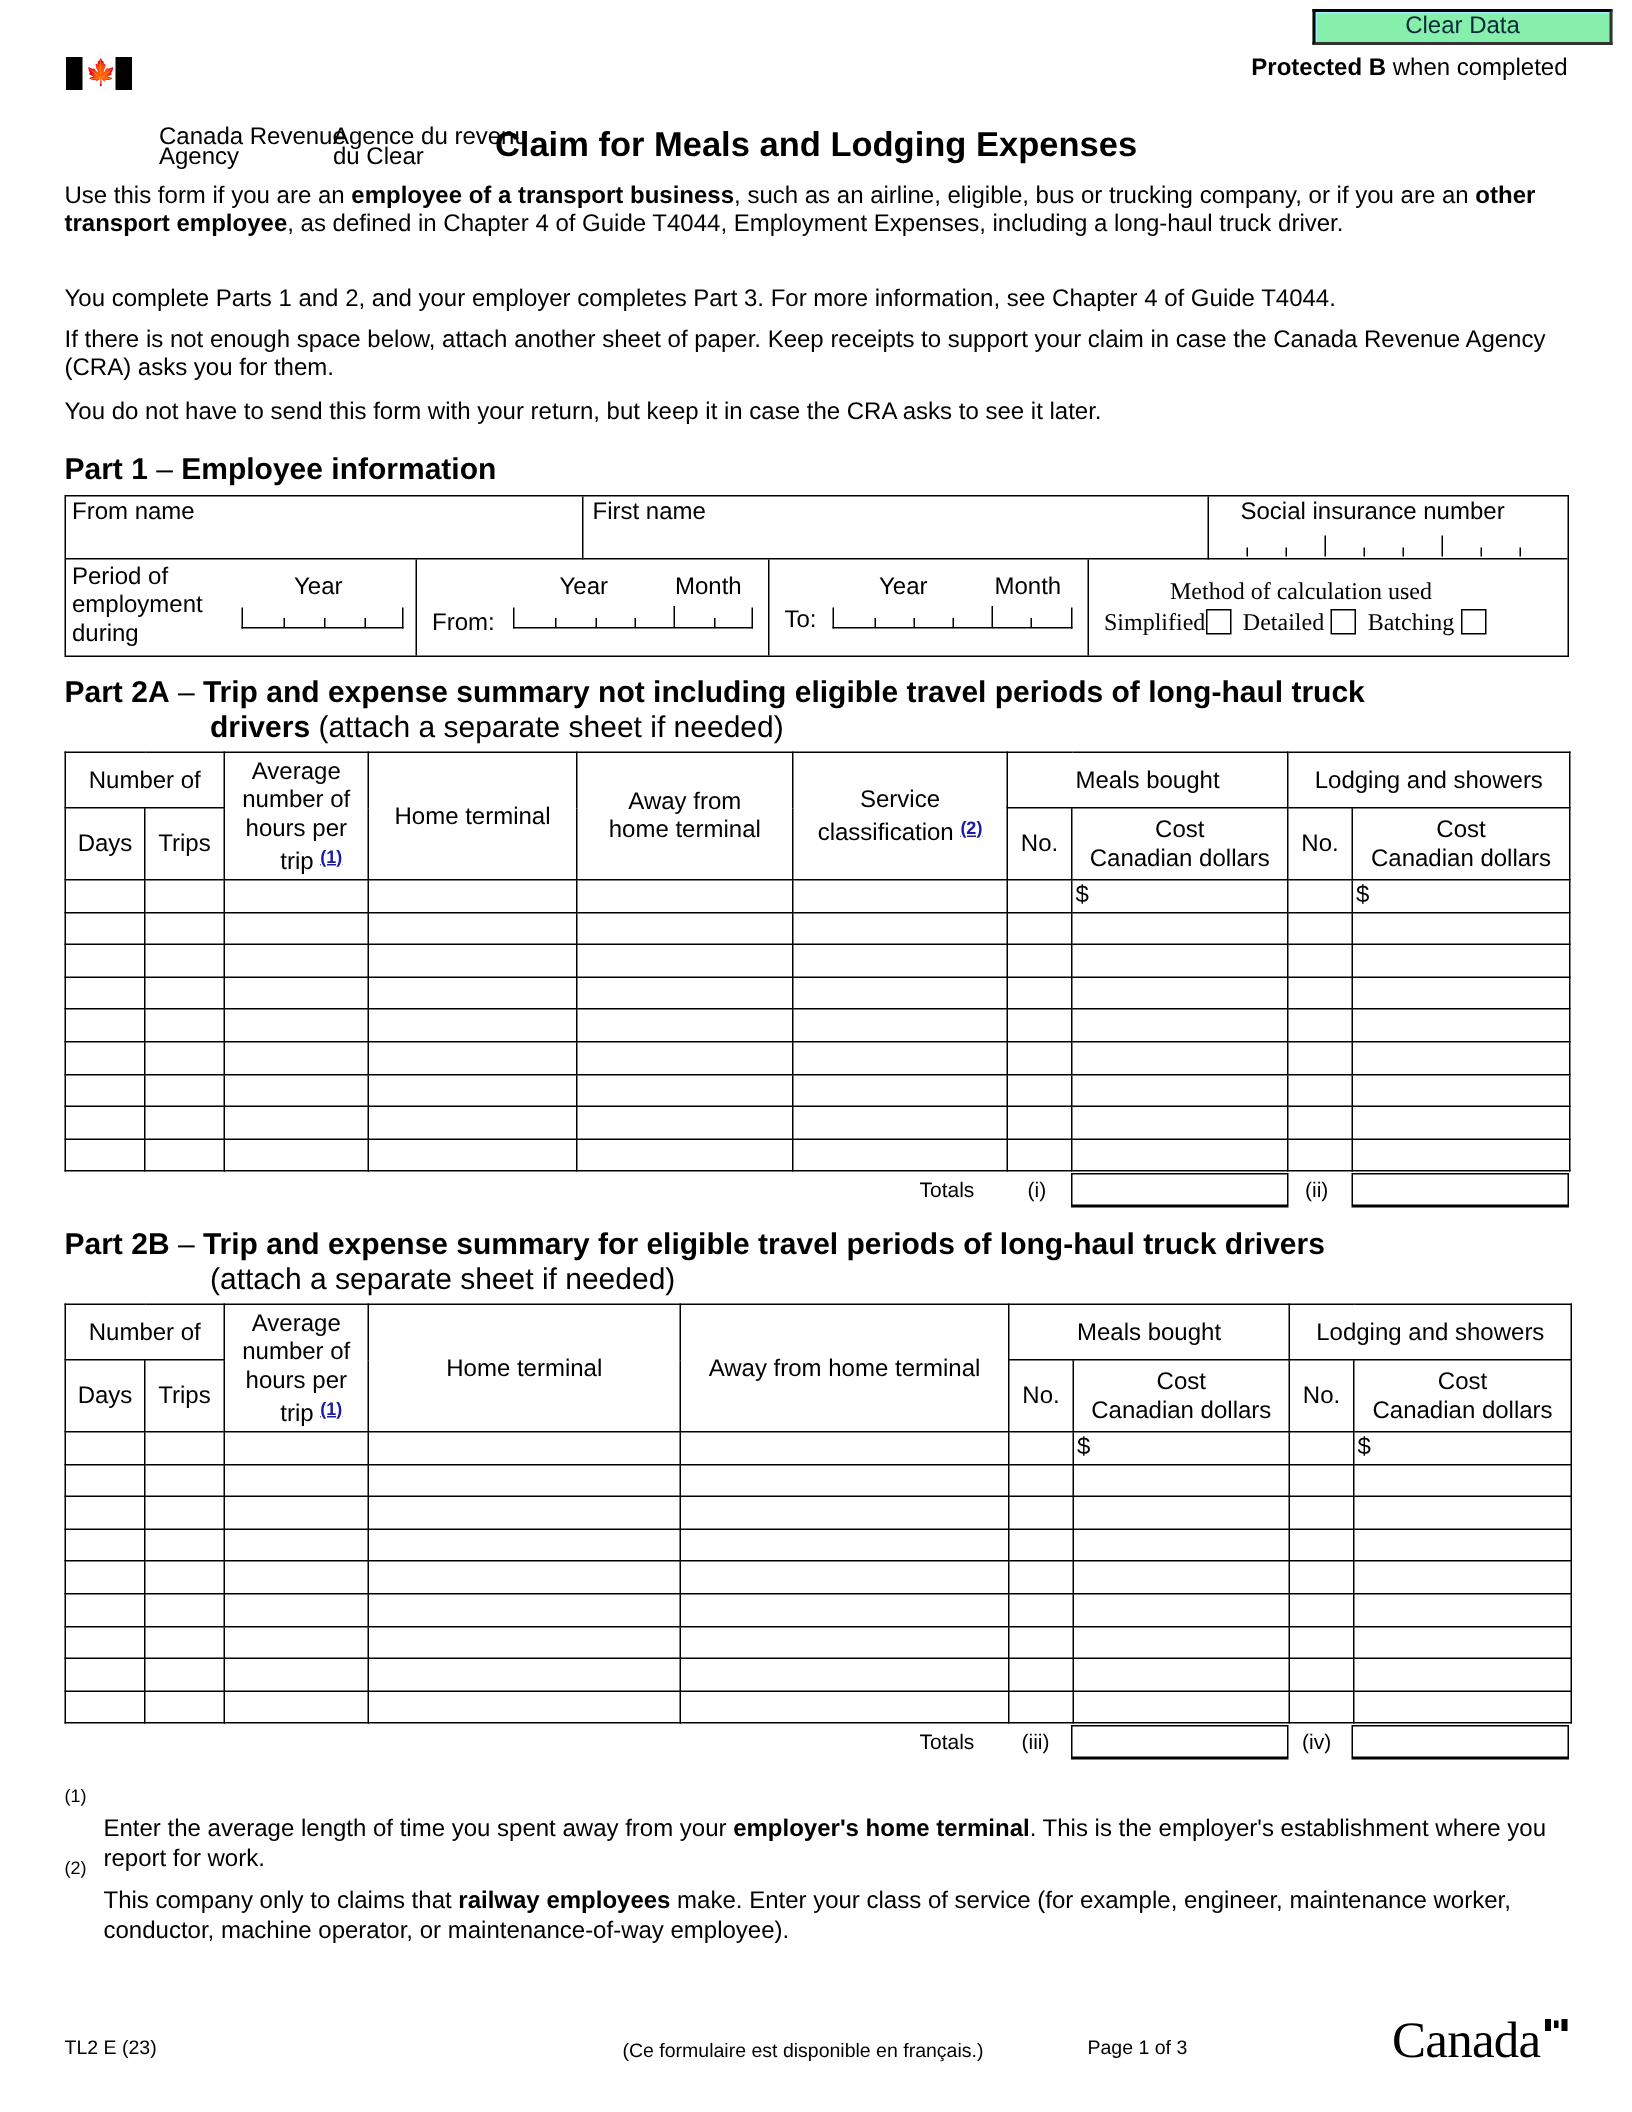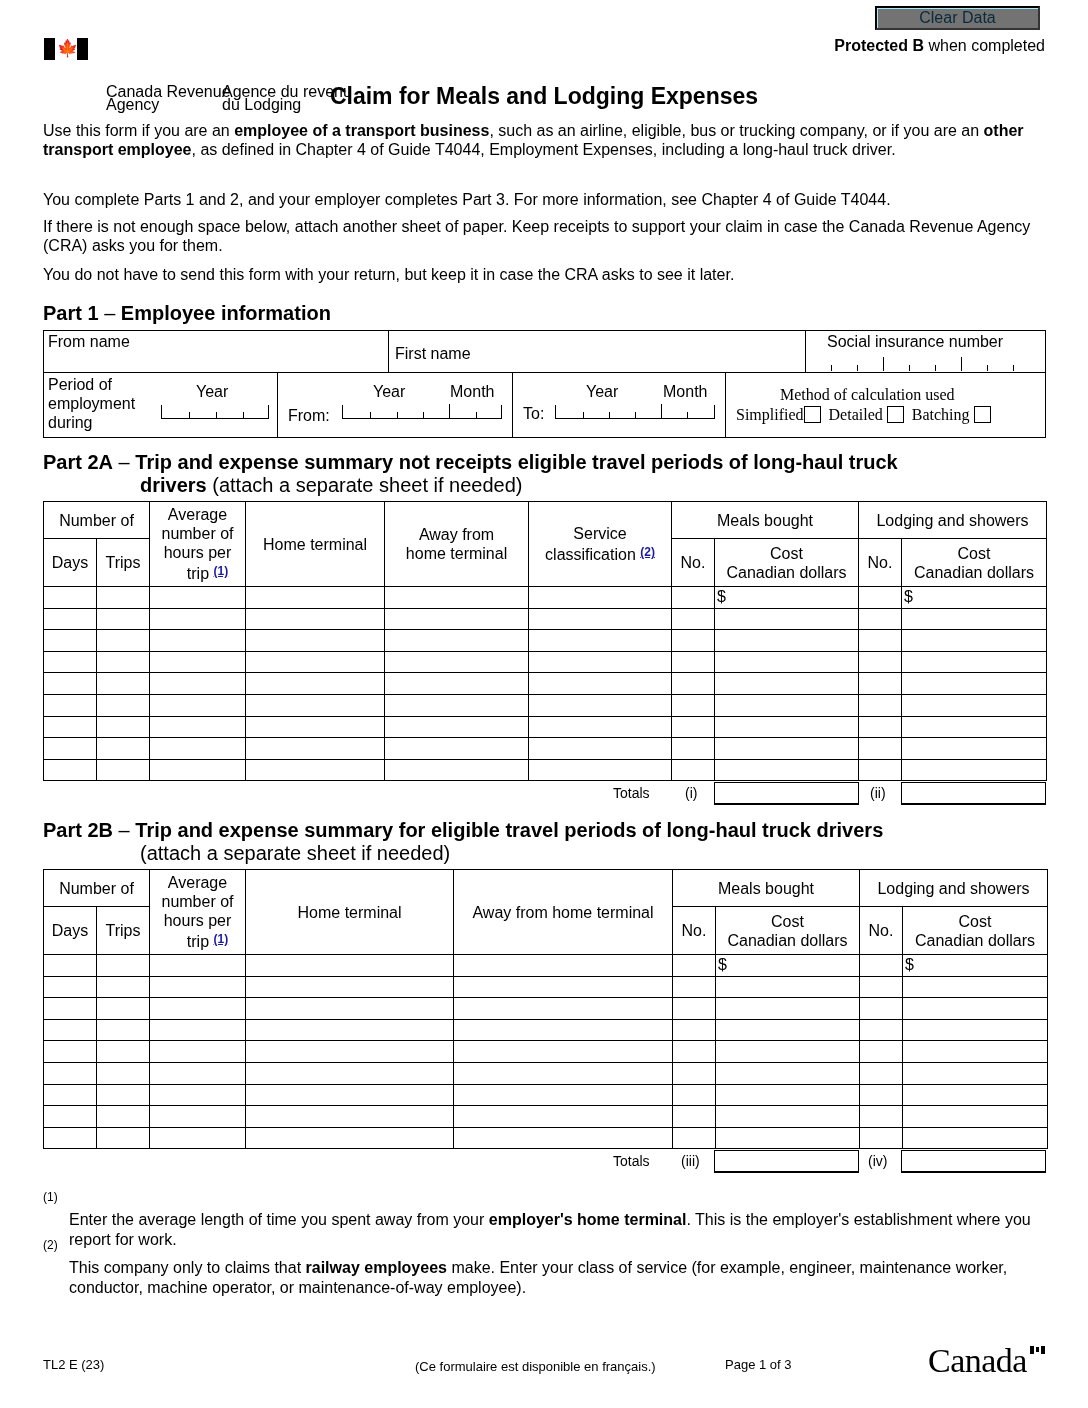--- a/index.html
+++ b/index.html
@@ -7,22 +7,22 @@
   body {
     width: 1088px; height: 1408px; position: relative; overflow: hidden;
     font-family: "Liberation Sans", sans-serif; color: #000; font-size: 16px;
   }
   
   .flag { position: absolute; left: 44px; top: 38px; width: 44px; height: 22px; }
   .flag .bar { position: absolute; top: 0; width: 11px; height: 22px; background: #000; }
   .flag .leaf { position: absolute; left: 13px; top: 1px; width: 18px; height: 20px; font-size: 17px; line-height: 20px; text-align: center; }
   .agency { position: absolute; top: 37px; font-size: 16px; line-height: 13px; margin-top: 48px; }
   .clear-btn {
-    position: absolute; left: 875px; top: 6px; width: 165px; height: 24px;
-    background: #737373; border: 2px solid #000; border-right-color: #333; border-bottom-color: #333;
+    position: absolute; left: 875px; top: 6px; width: 200px; height: 24px;
+    background: #86efac; border: 2px solid #000; border-right-color: #333; border-bottom-color: #333;
     box-shadow: inset 1px 1px 0 #9ef0ff; font-size: 16px; text-align: center; line-height: 20px; color: #0a2a3a;
     font-family: "Liberation Sans", sans-serif; padding: 0; cursor: pointer;
   }
   .protected { position: absolute; right: 43px; top: 37px; font-size: 16px; }
   .title { position: absolute; left: 0; width: 1088px; top: 83px; text-align: center; font-weight: bold; font-size: 23px; }
   .para { position: absolute; left: 43px; width: 1010px; font-size: 16px; line-height: 19px; }
   .part-h { position: absolute; left: 43px; font-weight: bold; font-size: 20px; line-height: 23px; }
   .part-h .normal { font-weight: normal; }
   .indent { padding-left: 97px; display: block; }
   
@@ -55,21 +55,21 @@
   <div class="bar" style="left:0"></div>
   <div class="leaf">🍁</div>
   <div class="bar" style="left:33px"></div>
 </div>
 <div class="agency" style="left:106px">
   <div>Canada Revenue</div>
   <div>Agency</div>
 </div>
 <div class="agency" style="left:222px">
   <div>Agence du revenu</div>
-  <div>du Lodging</div>
+  <div>du Clear</div>
 </div>
 <button class="clear-btn">Clear Data</button>
 <div class="protected"><b>Protected B</b><span> when completed</span></div>
 
 <div class="title">Claim for Meals and Lodging Expenses</div>
 
 <div class="para" style="top:121px"><span>Use this form if you are an </span><b>employee of a transport business</b><span>, such as an airline, eligible, bus or trucking company, or if you are an </span><b>other transport employee</b><span>, as defined in Chapter 4 of Guide T4044, Employment Expenses, including a long-haul truck driver.</span></div>
 <div class="para" style="top:190px">You complete Parts 1 and 2, and your employer completes Part 3. For more information, see Chapter 4 of Guide T4044.</div>
 <div class="para" style="top:217px">If there is not enough space below, attach another sheet of paper. Keep receipts to support your claim in case the Canada Revenue Agency (CRA) asks you for them.</div>
 <div class="para" style="top:265px">You do not have to send this form with your return, but keep it in case the CRA asks to see it later.</div>
@@ -77,21 +77,21 @@
 <div class="part-h" style="top:302px">
   <span>Part 1</span><span class="normal"> – </span><span>Employee information</span>
 </div>
 
 <div class="p1">
 
   <div class="cell" style="left:0;top:0;width:345px;height:42px;border-right-width:1.5px;border-bottom-width:1.5px;">
     <span class="lbl" style="left:4px;top:2px">From name</span>
   </div>
   <div class="cell" style="left:345px;top:0;width:417px;height:42px;border-right-width:1.5px;border-bottom-width:1.5px;">
-    <span class="lbl" style="left:6px;top:14px">First name</span>
+    <span class="lbl" style="left:6px;top:2px">First name</span>
   </div>
   <div class="cell" style="left:762px;top:0;width:239px;height:42px;border-bottom-width:1.5px;">
     <span class="lbl" style="left:21px;top:2px">Social insurance number</span>
     <div class="comb" style="left:25px;top:26px;width:190px;height:14px;border-left:none;border-right:none;border-bottom:none;">
       <span class="t" style="left:0"></span>
         <span class="t" style="left:26px"></span>
         <span class="T" style="left:52px"></span>
         <span class="t" style="left:78px"></span>
         <span class="t" style="left:104px"></span>
         <span class="T" style="left:130px"></span>
@@ -141,21 +141,21 @@
     <span class="lbl" style="left:54px;top:13px">Method of calculation used</span>
     <span class="lbl" style="left:10px;top:33px;white-space:nowrap">
       <span>Simplified</span><span class="chk"></span>
       &nbsp;<span>Detailed</span>&nbsp;<span class="chk"></span>
       &nbsp;<span>Batching</span>&nbsp;<span class="chk"></span>
     </span>
   </div>
 </div>
 
 <div class="part-h" style="top:451px">
-  <span>Part 2A</span><span class="normal"> – </span><span>Trip and expense summary not receipts eligible travel periods of long-haul truck</span>
+  <span>Part 2A</span><span class="normal"> – </span><span>Trip and expense summary not including eligible travel periods of long-haul truck</span>
   <span class="indent"><span>drivers</span><span class="normal"> (attach a separate sheet if needed)</span></span>
 </div>
 
 <table class="grid" style="top:501px;width:1003px">
   <colgroup>
     <col style="width:53px">
       <col style="width:53px">
       <col style="width:96px">
       <col style="width:139px">
       <col style="width:144px">

